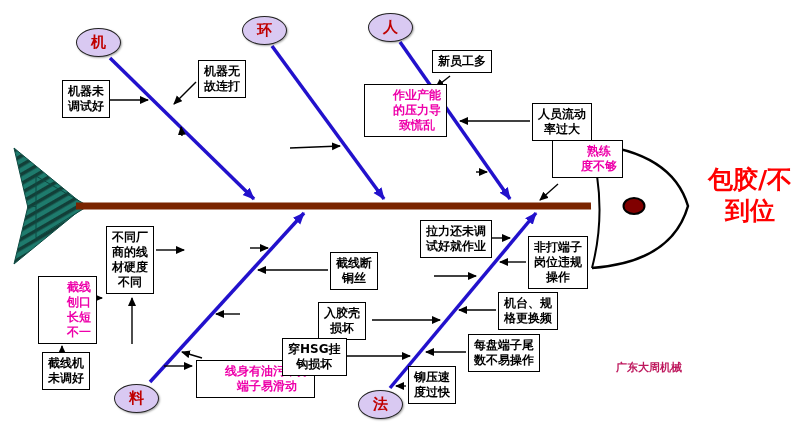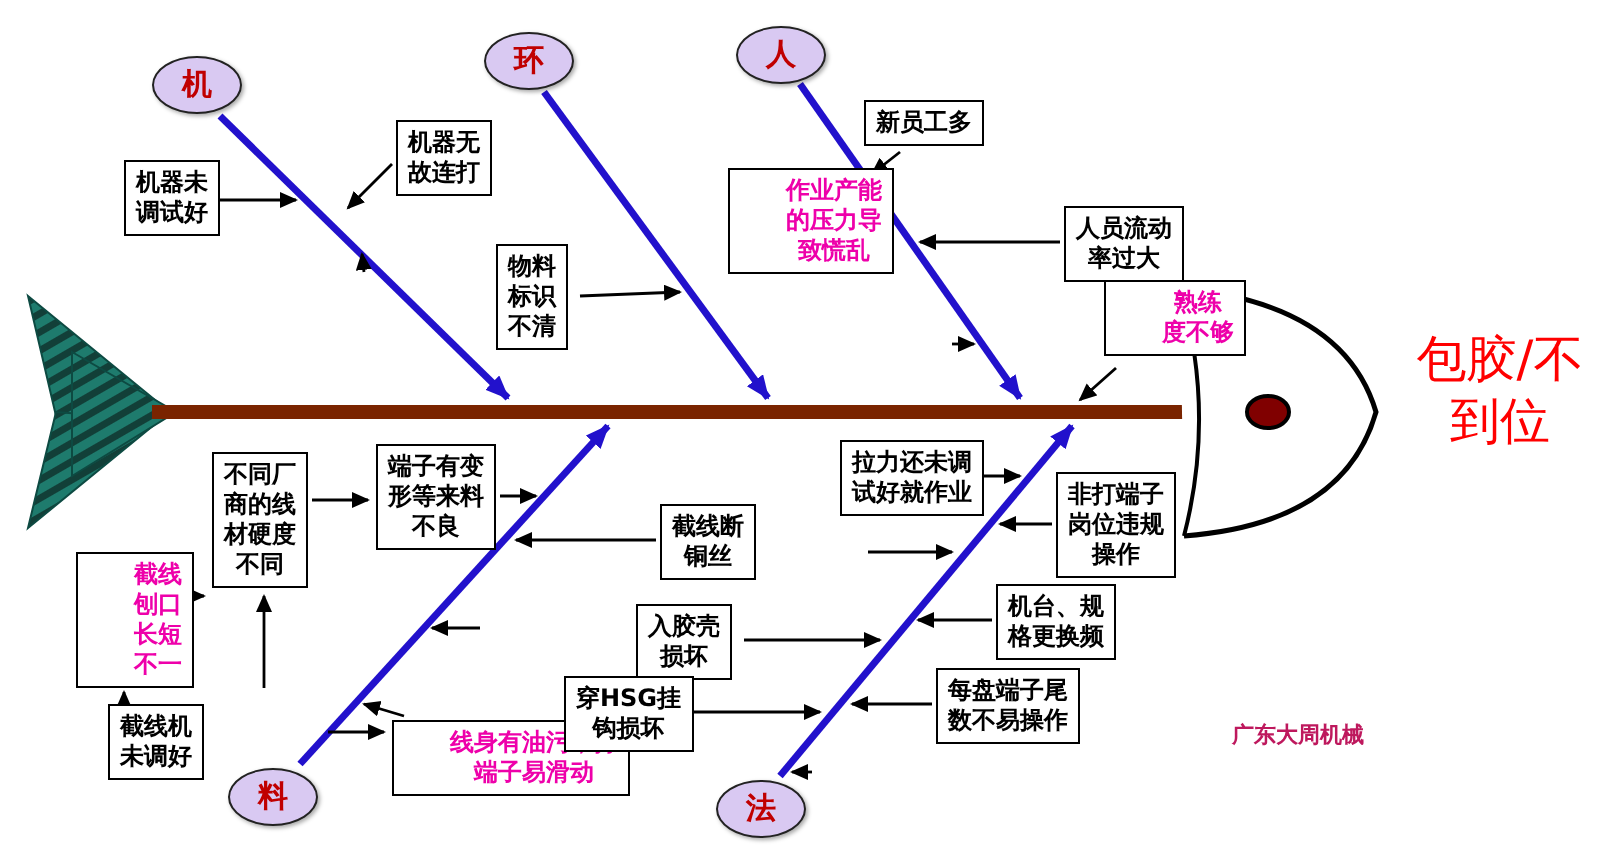--- a/index.html
+++ b/index.html
@@ -15,21 +15,21 @@
   }
   .cause.em { color:#ee00aa;padding-left:28px; }
   .cat {
     position:absolute; z-index:2;
     background:#d9c9f2; border:1.5px solid #222; border-radius:50%;
     color:#c00000; font-size:15px; font-weight:bold; padding:4px 14px;
     box-shadow:1px 1px 2px rgba(0,0,0,.35);
   }
   .problem {
     position:absolute; z-index:2; left:694px; top:164px; width:112px;
-    color:#ff0000; font-size:25px; font-weight:normal; line-height:1.25;
+    color:#ff0000; font-size:25px; font-weight:bold; line-height:1.25;
     text-align:center; white-space:pre-line;
   }
   .brand {
     position:absolute; z-index:2; left:616px; top:360px;
     font-size:11px; font-weight:bold; color:#be185d;
   }
 </style>
 </head>
 <body>
 
@@ -102,54 +102,50 @@
   <div class="cat" style="left:76px;top:28px">机</div>
   <div class="cat" style="left:242px;top:16px">环</div>
   <div class="cat" style="left:368px;top:13px">人</div>
   <div class="cat" style="left:114px;top:384px">料</div>
   <div class="cat" style="left:358px;top:390px">法</div>
 
   <div class="cause" style="left:62px;top:80px">机器未
 调试好</div>
   <div class="cause" style="left:198px;top:60px">机器无
 故连打</div>
-  <div class="cause" style="left:248px;top:122px">物料
-标识
-不清</div>
   <div class="cause" style="left:432px;top:50px">新员工多</div>
   <div class="cause em" style="left:364px;top:84px">作业产能
 的压力导
 致慌乱</div>
   <div class="cause" style="left:532px;top:103px">人员流动
 率过大</div>
   <div class="cause em" style="left:552px;top:140px">熟练
 度不够</div>
   <div class="cause" style="left:106px;top:226px">不同厂
 商的线
 材硬度
 不同</div>
-  <div class="cause" style="left:188px;top:222px">端子有变
-形等来料
-不良</div>
   <div class="cause em" style="left:38px;top:276px">截线
 刨口
 长短
 不一</div>
-  <div class="cause" style="left:54px;top:352px">截线机
+  <div class="cause" style="left:42px;top:352px">截线机
 未调好</div>
   <div class="cause em" style="left:196px;top:360px">线身有油污，打
 端子易滑动</div>
   <div class="cause" style="left:330px;top:252px">截线断
 铜丝</div>
   <div class="cause" style="left:420px;top:220px">拉力还未调
 试好就作业</div>
   <div class="cause" style="left:318px;top:302px">入胶壳
 损坏</div>
   <div class="cause" style="left:282px;top:338px">穿HSG挂
 钩损坏</div>
+  <div class="cause" style="left:408px;top:366px">铆压速
+度过快</div>
   <div class="cause" style="left:528px;top:236px">非打端子
 岗位违规
 操作</div>
   <div class="cause" style="left:498px;top:292px">机台、规
 格更换频</div>
   <div class="cause" style="left:468px;top:334px">每盘端子尾
 数不易操作</div>
 
   <div class="problem">包胶/不
 到位</div>

